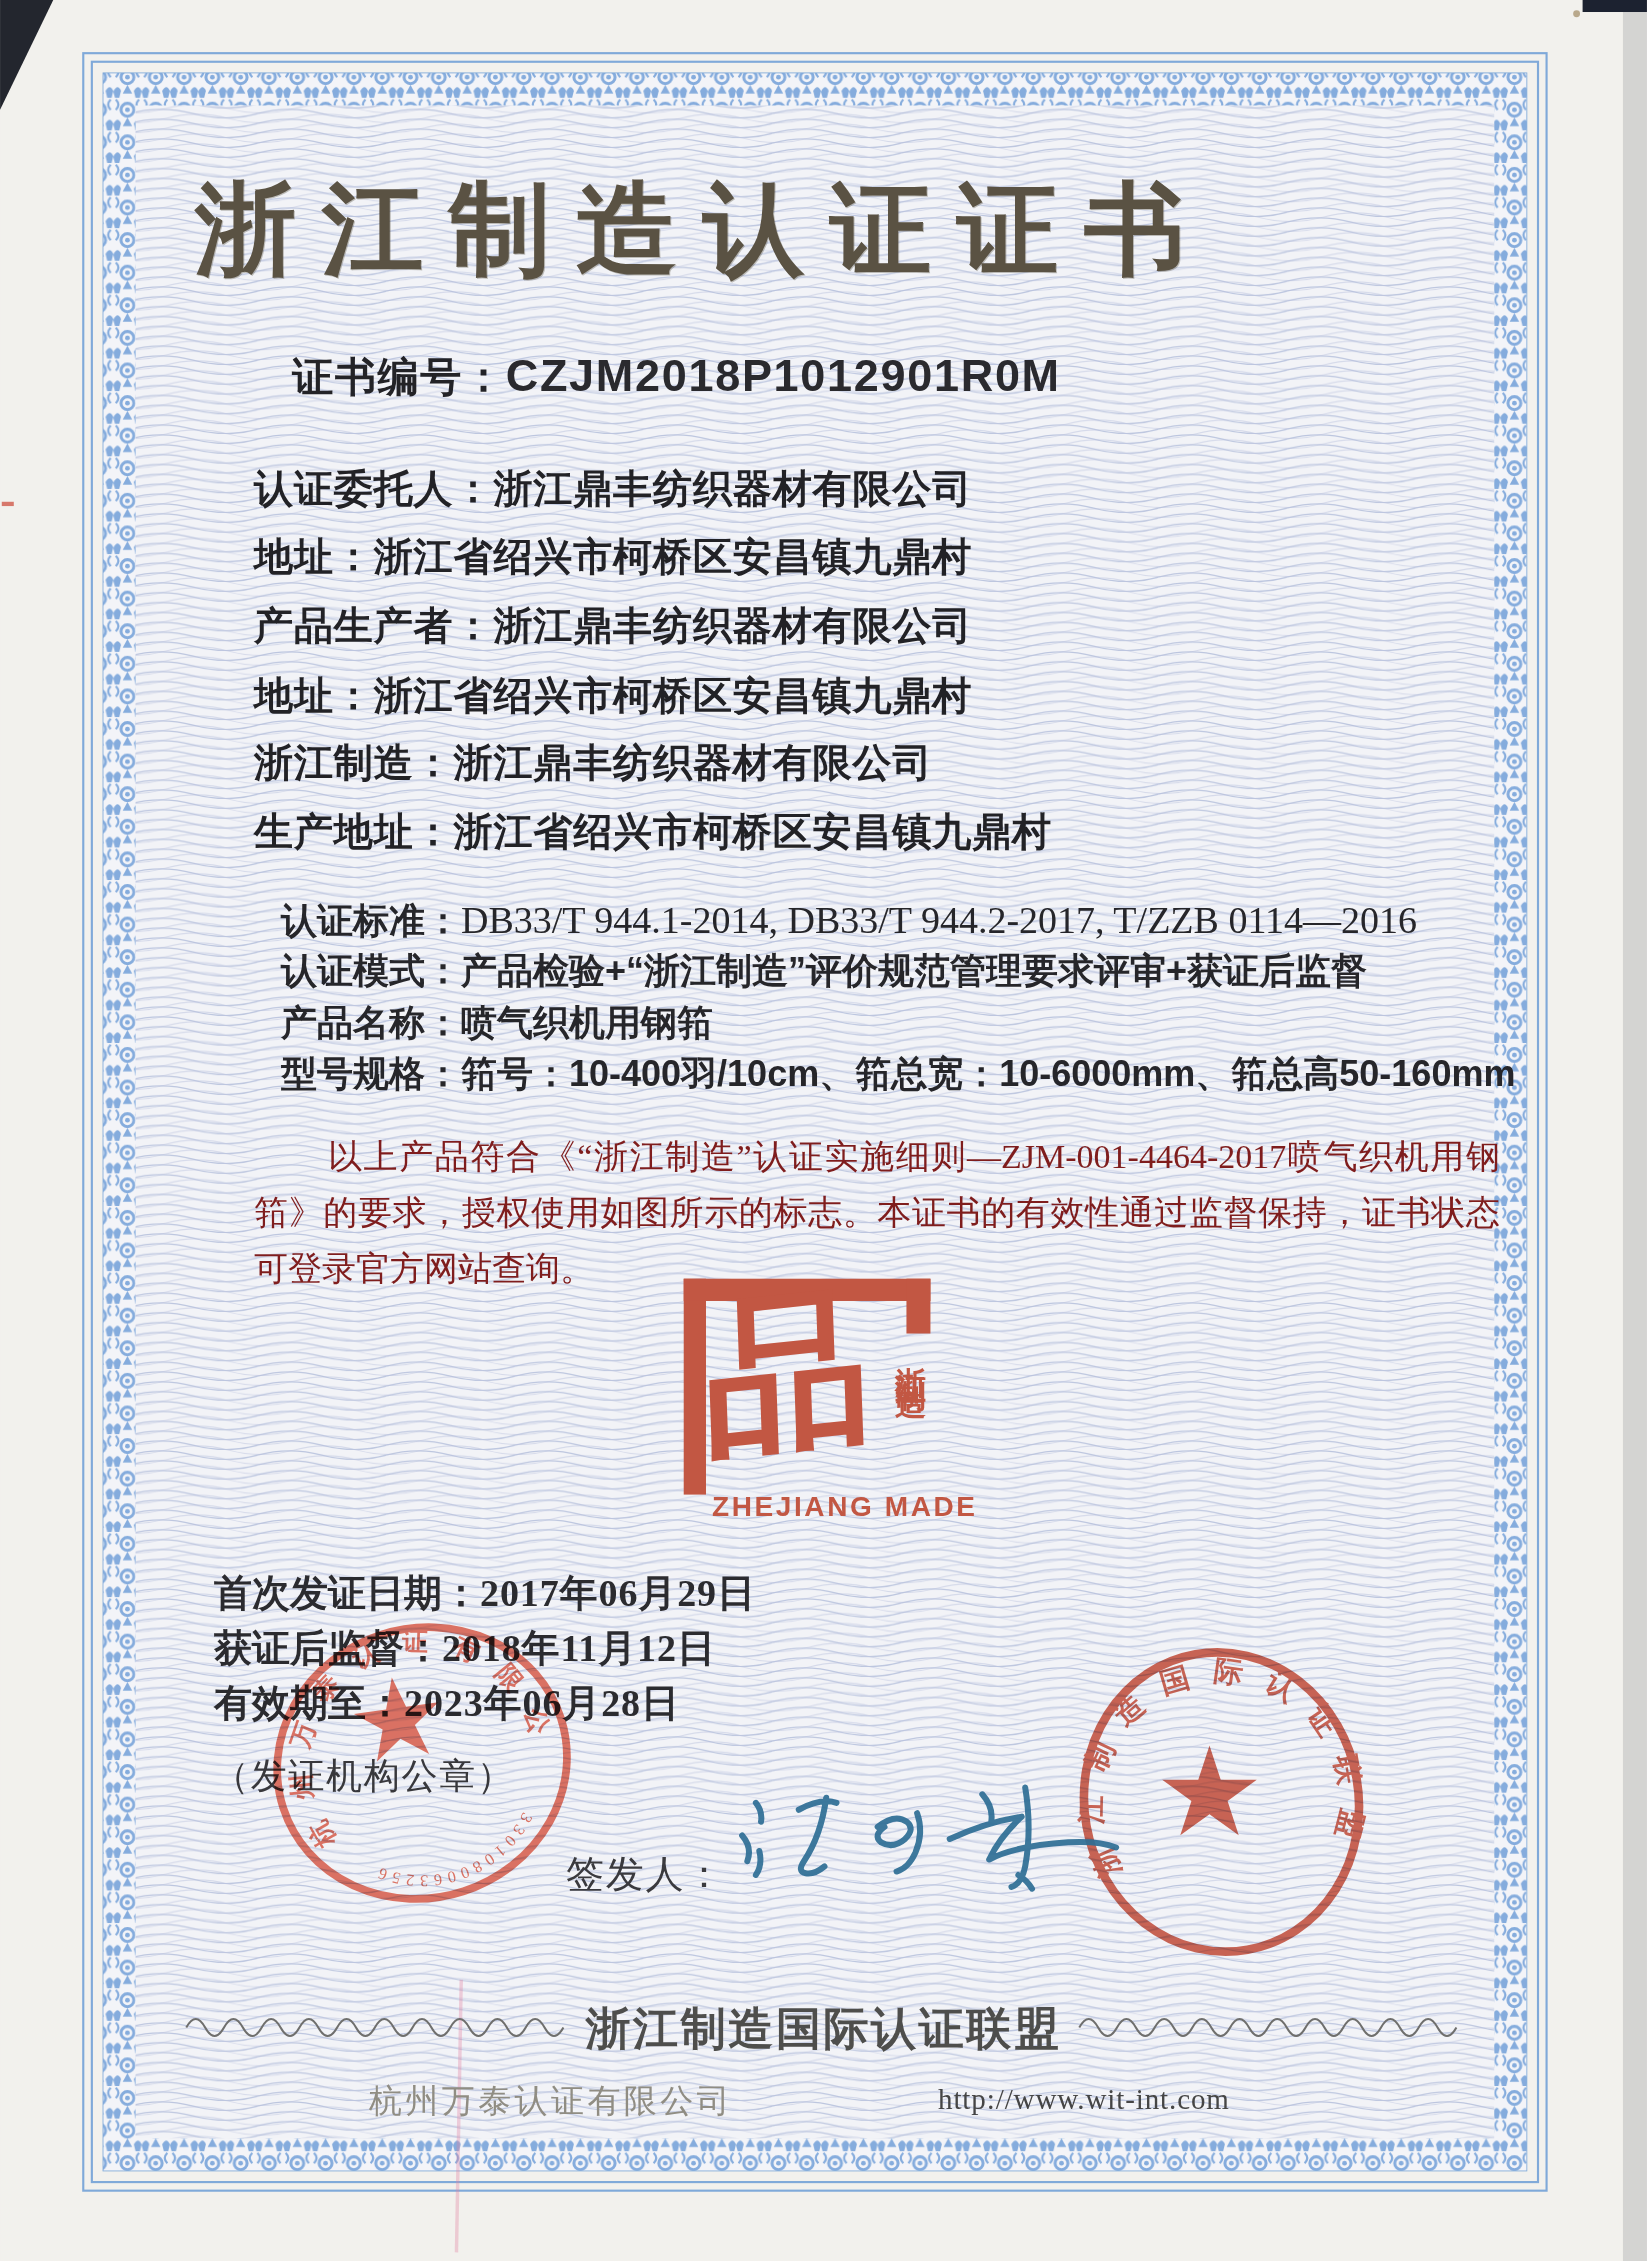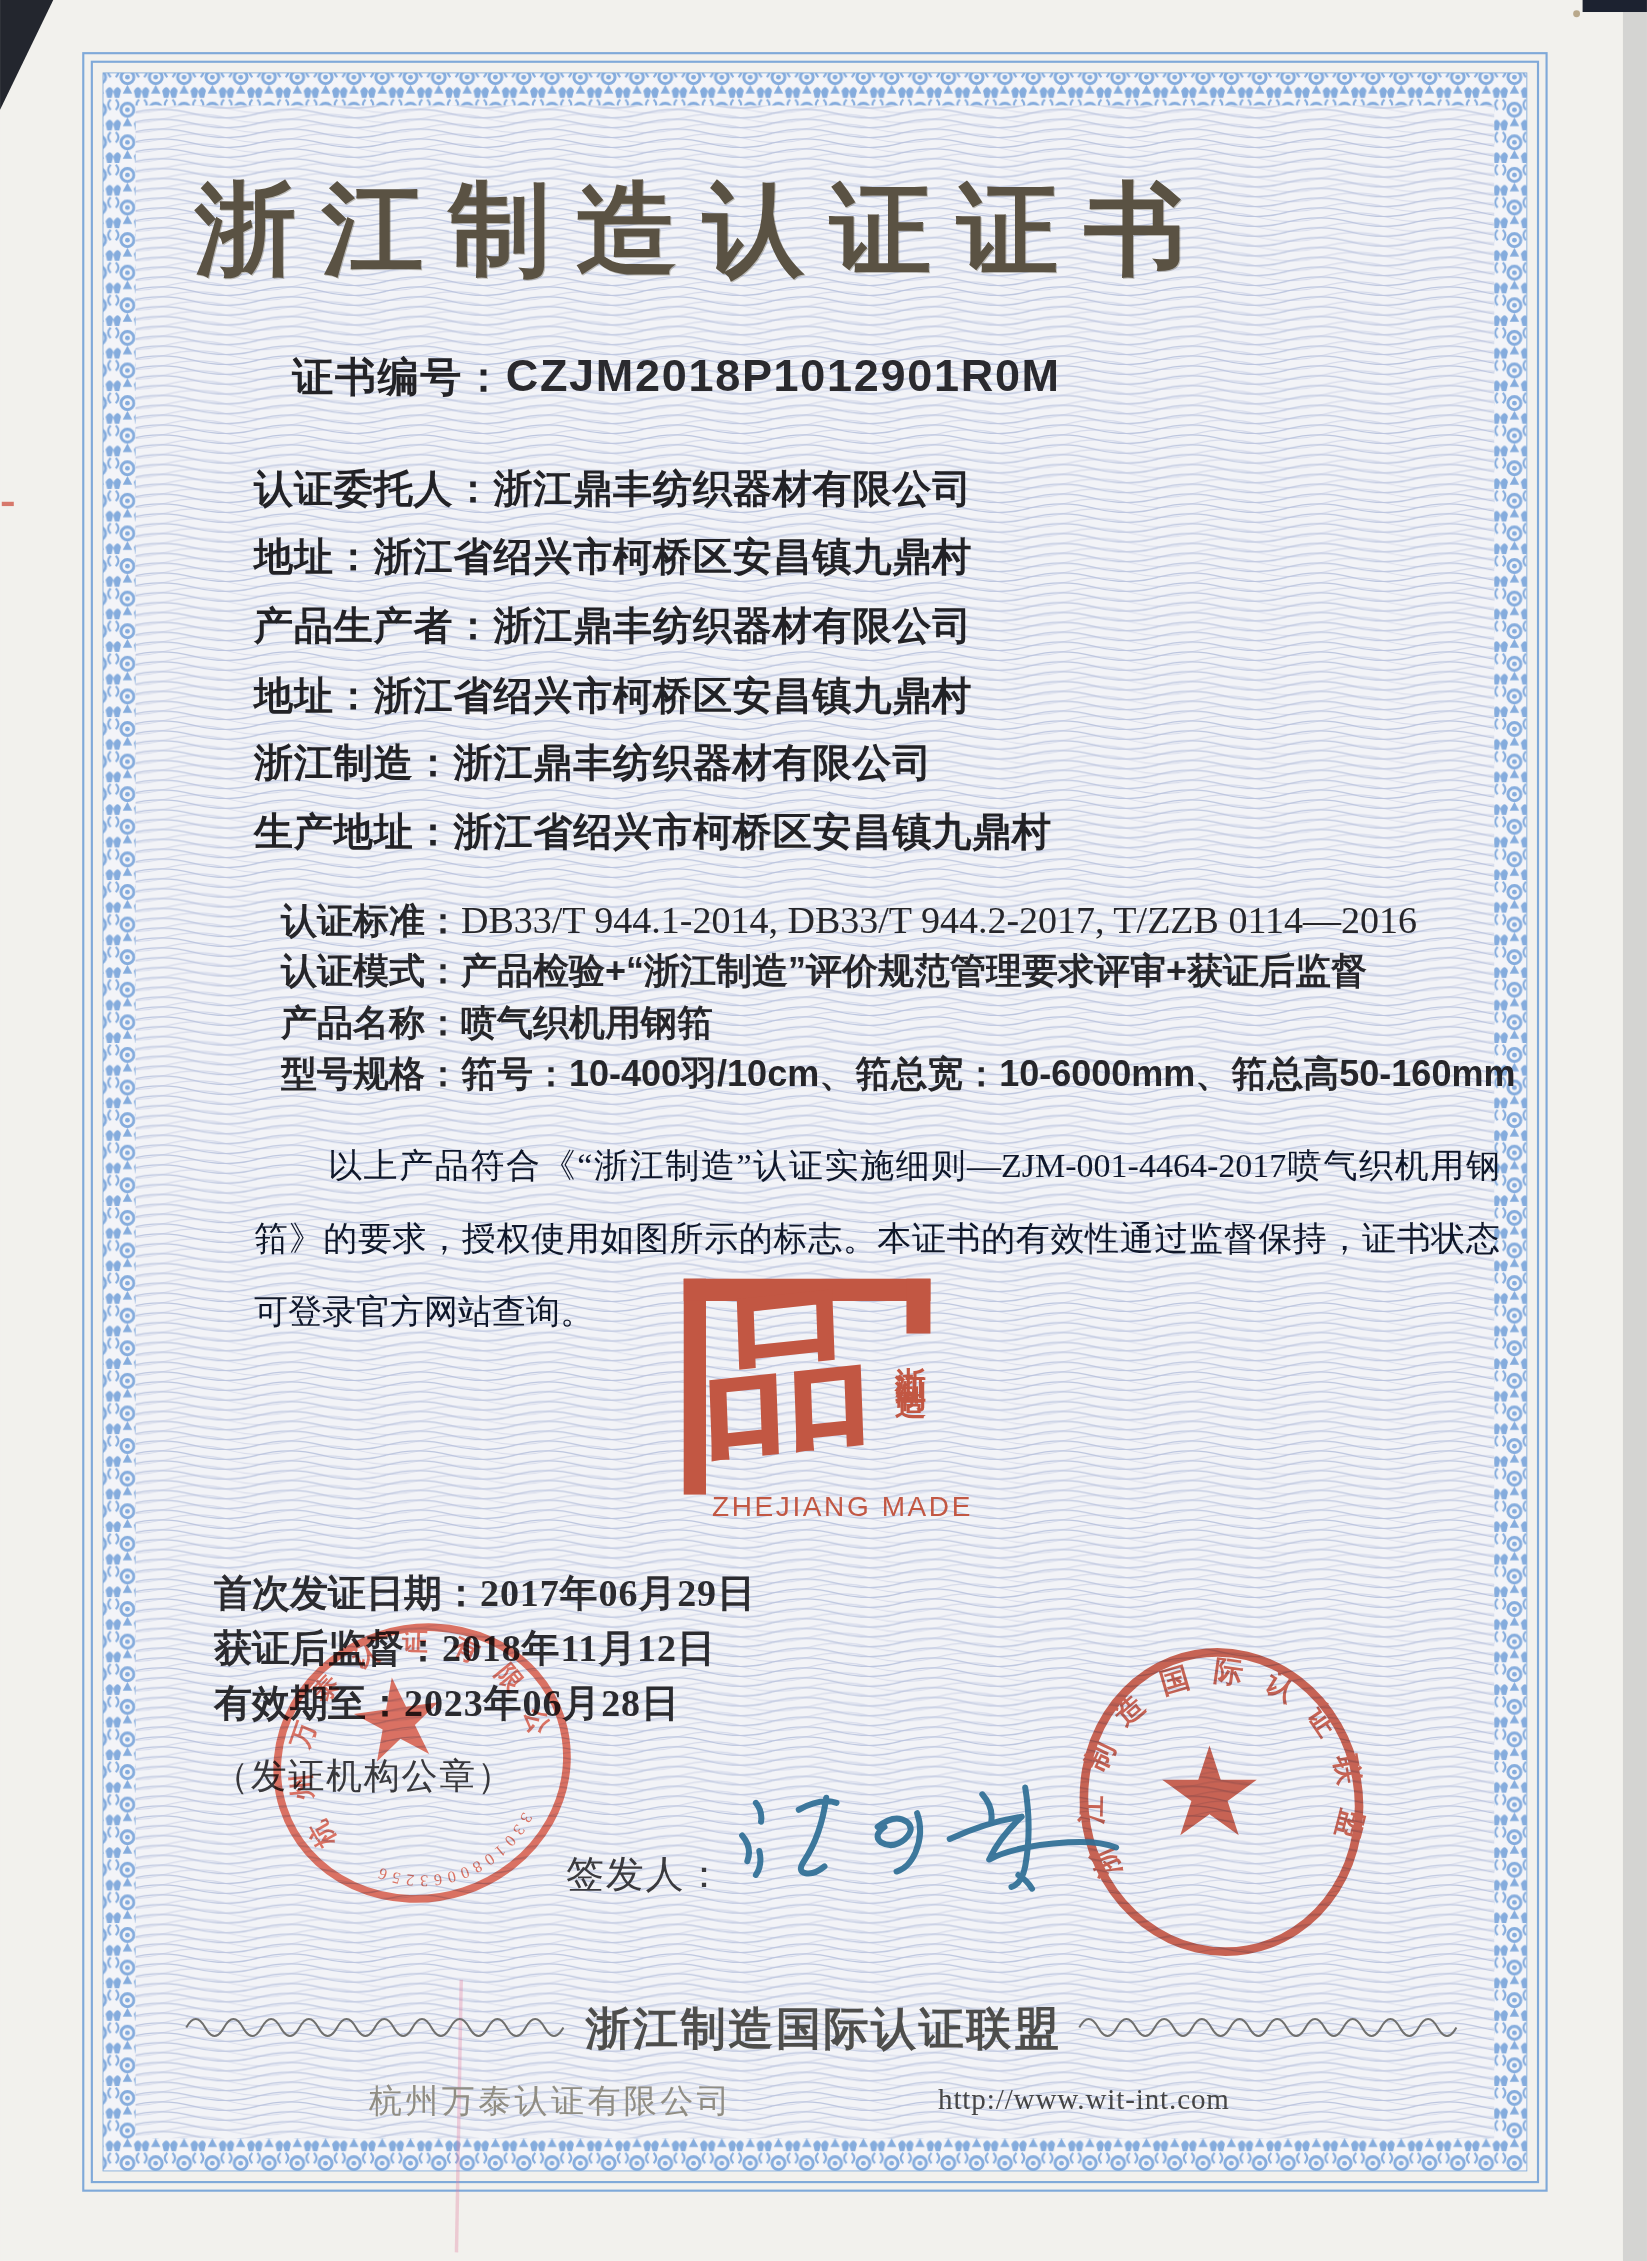--- a/index.html
+++ b/index.html
@@ -13,27 +13,27 @@
          letter-spacing:26px;color:#5a5243;text-shadow:0.9px 0.9px 0 rgba(90,82,67,.35);}
   .certno{top:350px;left:0;width:1353px;text-align:center;white-space:nowrap;}
   .certno .lab{font-size:41px;font-weight:700;letter-spacing:1.7px;color:#232327;}
   .certno .val{font-size:45px;font-weight:700;letter-spacing:1.7px;color:#2a2a2e;
                font-family:"Liberation Sans",sans-serif;}
   .infoline{left:254px;white-space:nowrap;font-size:39px;font-weight:700;
             letter-spacing:0.9px;color:#222226;}
   .specline{left:254px;white-space:nowrap;font-size:36px;font-weight:700;color:#26262a;margin-left:27px;}
   .specline .serifval{font-family:"Liberation Serif",serif;font-weight:400;font-size:38px;}
   .statement{left:254px;top:1129px;width:1246px;font-family:"Liberation Serif",serif;
-             font-size:34px;line-height:73px;text-align:justify;text-indent:74px;
-             color:#0f172a;margin:0;}
+             font-size:34px;line-height:56px;text-align:justify;text-indent:74px;
+             color:#7f1d1d;margin:0;}
   .logo-mark{left:703px;top:1287px;font-size:168px;line-height:168px;color:#c25743;
              font-family:"DejaVu Serif",serif;font-weight:700;transform:rotate(-6deg) skewX(-4deg);}
   .logo-side{left:889px;top:1342px;writing-mode:vertical-rl;font-size:31px;
              letter-spacing:6.9px;font-weight:700;color:#c25743;}
-  .logo-cap{left:712px;top:1491px;font-size:28px;font-weight:400;letter-spacing:2.6px;color:#c25743;}
+  .logo-cap{left:712px;top:1491px;font-size:28px;font-weight:700;letter-spacing:2.6px;color:#c25743;}
   .dateline{left:214px;white-space:nowrap;font-size:38px;font-weight:700;color:#2b2b2f;}
   .dateline .dval{font-family:"Liberation Serif",serif;font-weight:700;letter-spacing:0.9px;}
   .sealnote{left:213px;top:1752px;font-size:36px;font-weight:400;color:#38383c;letter-spacing:1.7px;}
   .signer{left:566px;top:1849px;font-size:38px;font-weight:400;color:#3a3a3e;letter-spacing:1.7px;}
   .alliance{top:1999px;left:0;width:1647px;text-align:center;font-size:45px;font-weight:700;
             letter-spacing:2.6px;color:#4e4e4c;}
   .footer-issuer{left:369px;top:2079px;font-size:33px;letter-spacing:3.4px;color:#908d83;}
   .footer-url{left:938px;top:2083px;font-size:29px;color:#454545;
               font-family:"Liberation Serif",serif;letter-spacing:0.9px;}
   .seal{z-index:5;mix-blend-mode:multiply;}

